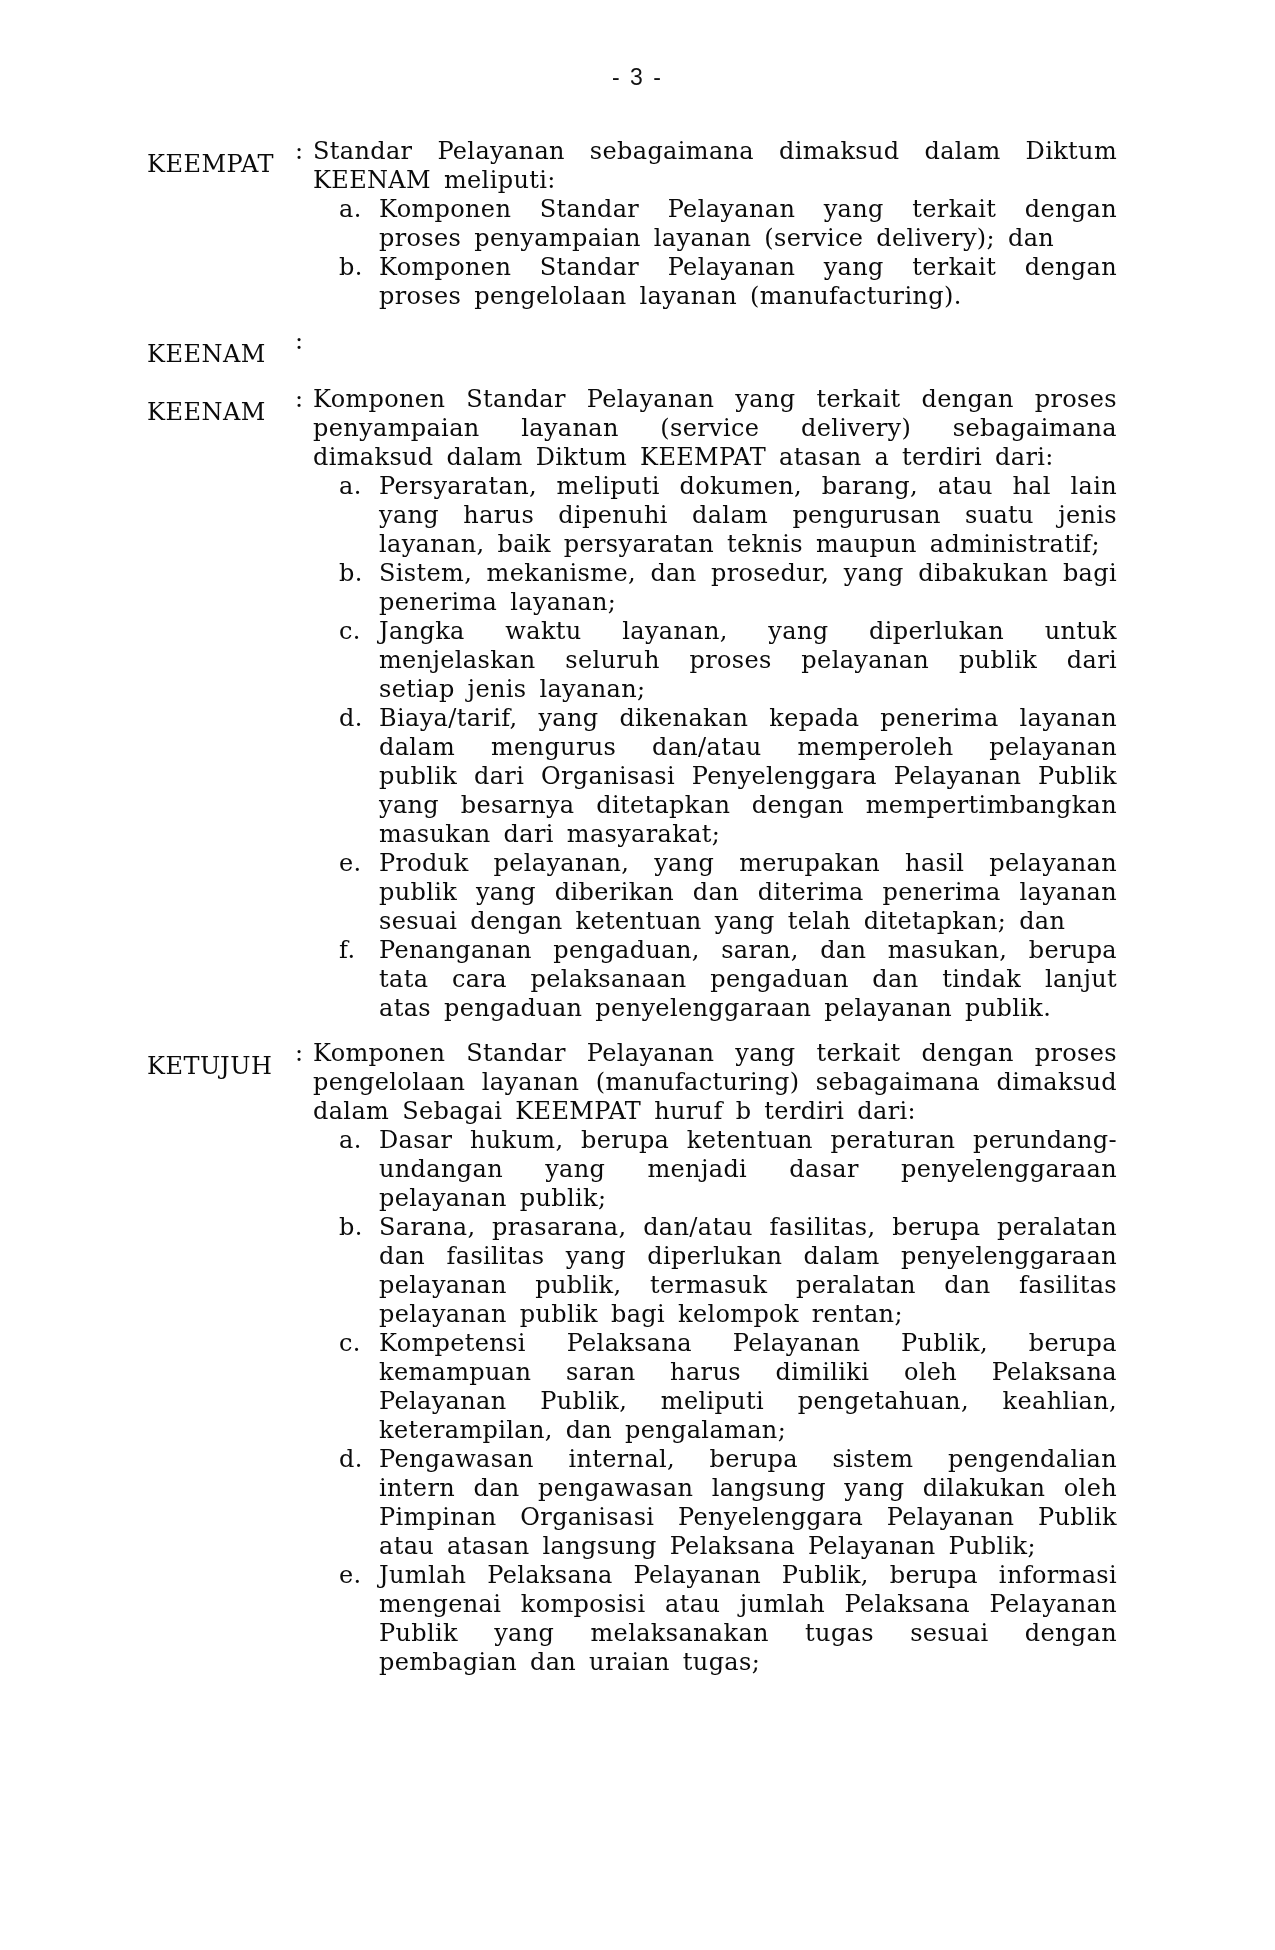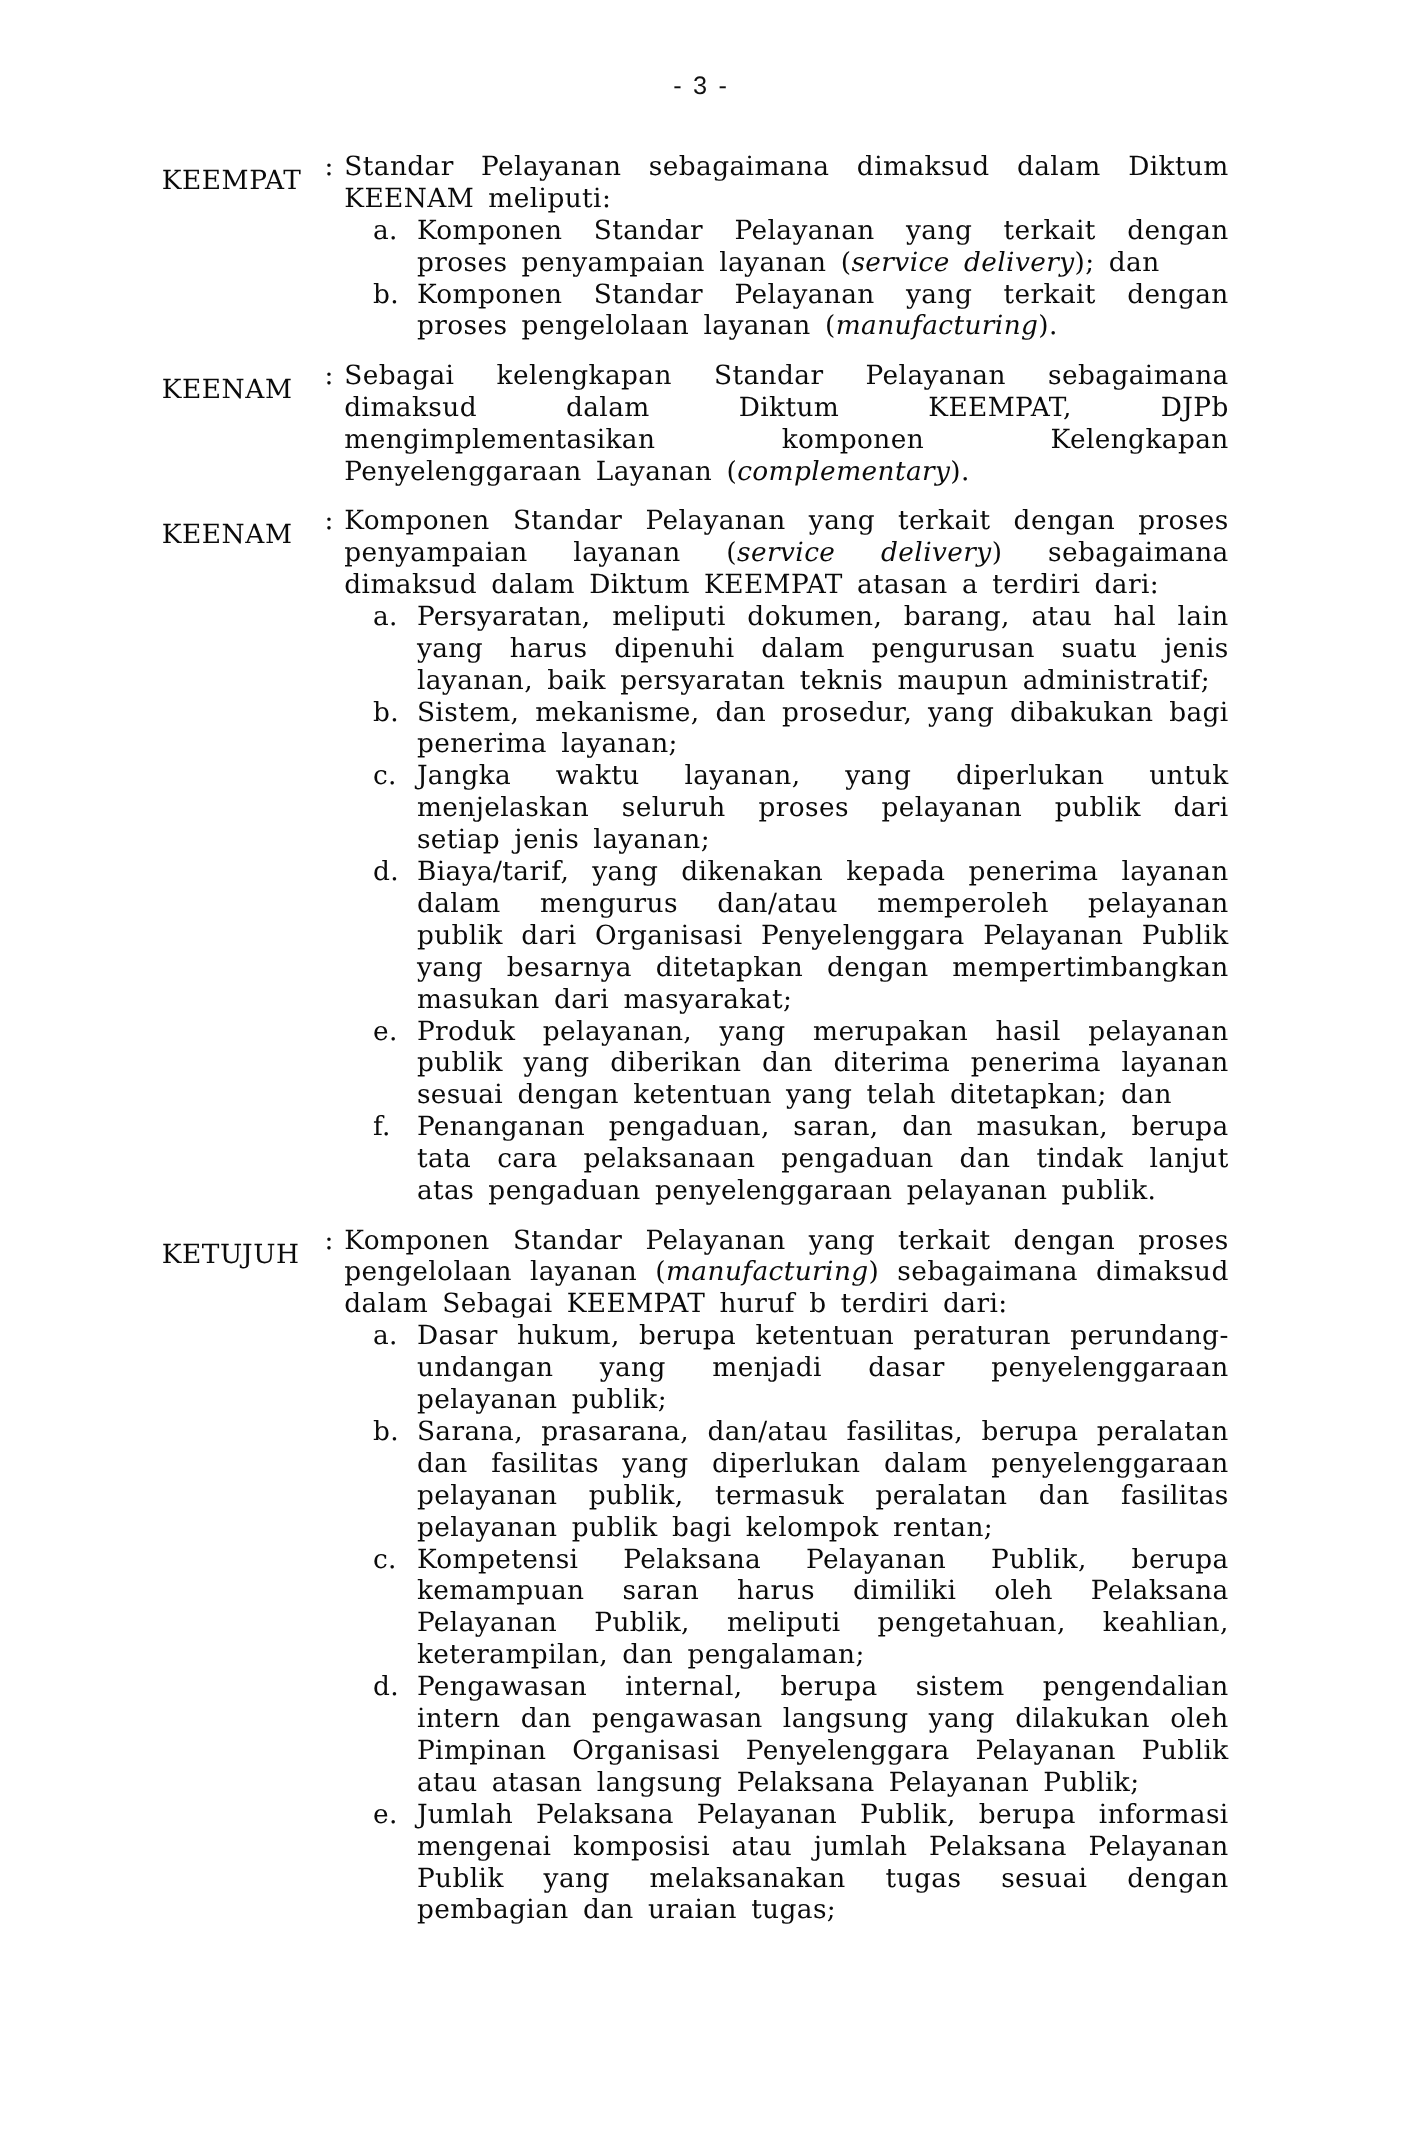--- a/index.html
+++ b/index.html
@@ -31,21 +31,21 @@
     font-size: 24px;
     line-height: 29px;
   }
   .term { flex: 0 0 148px; letter-spacing: 0.5px; white-space: nowrap; margin-top: 13px; }
   .colon { flex: 0 0 18px; }
   .body  { flex: 1; text-align: justify; word-spacing: 5px; letter-spacing: 0.35px; }
   .items { padding-left: 26px; }
   .item  { display: flex; align-items: flex-start; }
   .marker { flex: 0 0 40px; }
   .item-text { flex: 1; text-align: justify; }
-  .it { font-style: italic; }
+  .it { }
 </style>
 </head>
 <body>
 
 <div class="page">
   <div class="page-number">- 3 -</div>
   <main class="content">
       <div class="section">
         <div class="term">KEEMPAT</div>
         <div class="colon">:</div>
@@ -59,23 +59,20 @@
             <div class="item">
               <span class="marker">b.</span>
               <span class="item-text"><span>Komponen Standar Pelayanan yang terkait dengan proses pengelolaan layanan (</span><span class="it">manufacturing</span><span>).</span></span>
             </div>
           </div>
         </div>
       </div>
       <div class="section">
         <div class="term">KEENAM</div>
         <div class="colon">:</div>
-        <div class="body">
-          <p class="intro"><span>Sebagai kelengkapan Standar Pelayanan sebagaimana dimaksud dalam Diktum KEEMPAT, DJPb mengimplementasikan komponen Kelengkapan Penyelenggaraan Layanan (</span><span class="it">complementary</span><span>).</span></p>
-        </div>
       </div>
       <div class="section">
         <div class="term">KEENAM</div>
         <div class="colon">:</div>
         <div class="body">
           <p class="intro"><span>Komponen Standar Pelayanan yang terkait dengan proses penyampaian layanan (</span><span class="it">service delivery</span><span>) sebagaimana dimaksud dalam Diktum KEEMPAT atasan a terdiri dari:</span></p>
           <div class="items">
             <div class="item">
               <span class="marker">a.</span>
               <span class="item-text"><span>Persyaratan, meliputi dokumen, barang, atau hal lain yang harus dipenuhi dalam pengurusan suatu jenis layanan, baik persyaratan teknis maupun administratif;</span></span>

